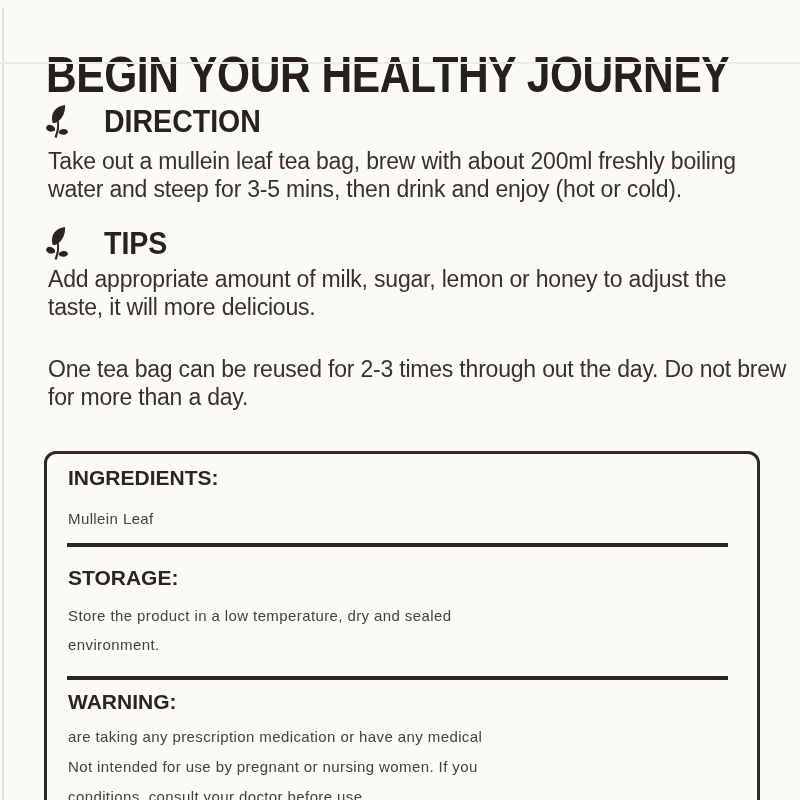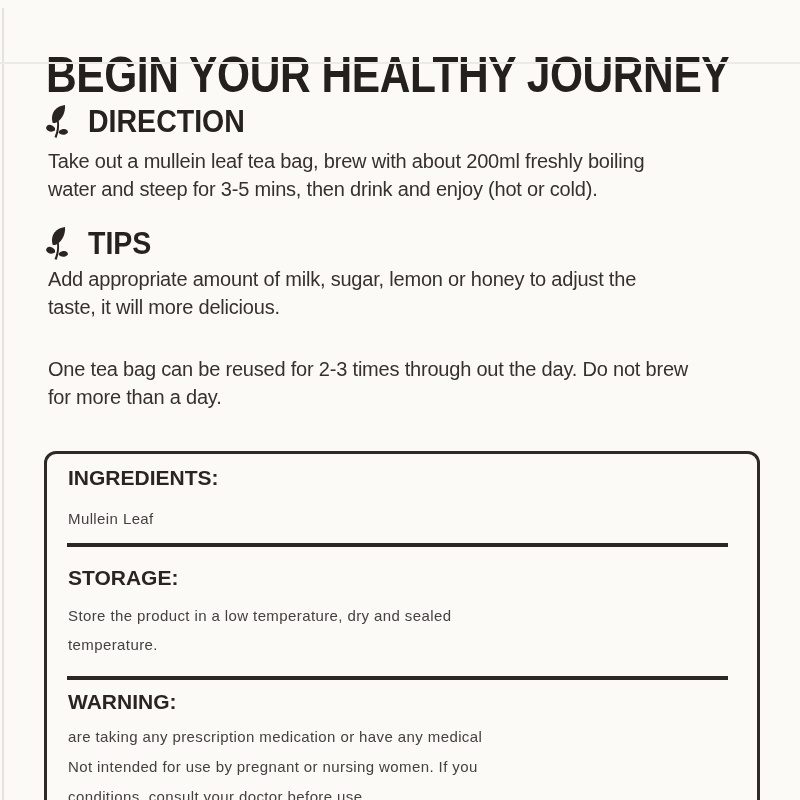--- a/index.html
+++ b/index.html
@@ -48,38 +48,38 @@
     display: inline-block;
     transform: scaleX(0.85);
     transform-origin: 0 50%;
   }
   
   .sec-head {
     position: absolute;
     left: 45px;
     display: flex;
     align-items: center;
-    gap: 7px;
+    gap: 23px;
   }
   .sec-head .hicon { width: 36px; height: 36px; flex: 0 0 auto; }
   .sec-head .htxt {
     font-size: 31px;
     font-weight: bold;
     color: #262220;
     white-space: nowrap;
     transform: scaleX(0.92);
     transform-origin: 0 50%;
   }
   #head-direction { top: 96px; }
   #head-tips { top: 218px; }
   
   .para {
     position: absolute;
     left: 48px;
-    font-size: 20px;
+    font-size: 23px;
     line-height: 28px;
     letter-spacing: -0.2px;
     color: #36312e;
     white-space: nowrap;
   }
   #para-direction { top: 139px; }
   #para-tips { top: 257px; }
   #para-reuse { top: 347px; }
   
   .info-box {
@@ -177,21 +177,21 @@
   <div class="box-heading" id="ing-heading">INGREDIENTS:</div>
   <div class="box-body" id="ing-body">
     <div>Mullein Leaf</div>
   </div>
 
   <div class="box-divider" id="divider-1"></div>
 
   <div class="box-heading" id="sto-heading">STORAGE:</div>
   <div class="box-body" id="sto-body">
     <div>Store the product in a low temperature, dry and sealed</div>
-    <div>temperature.</div>
+    <div>environment.</div>
   </div>
 
   <div class="box-divider" id="divider-2"></div>
 
   <div class="box-heading" id="war-heading">WARNING:</div>
   <div class="box-body" id="war-body">
     <div>are taking any prescription medication or have any medical</div>
     <div>Not intended for use by pregnant or nursing women. If you</div>
     <div>conditions, consult your doctor before use.</div>
   </div>

